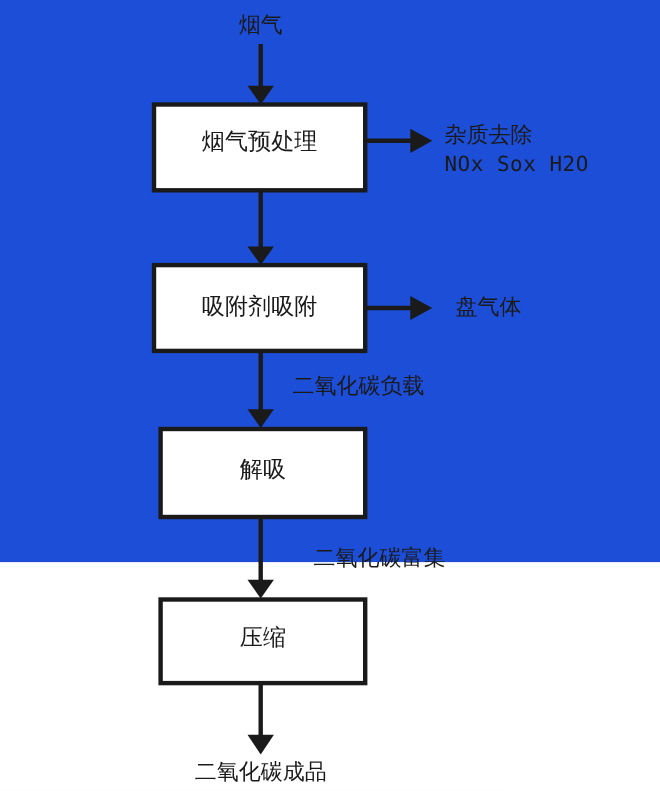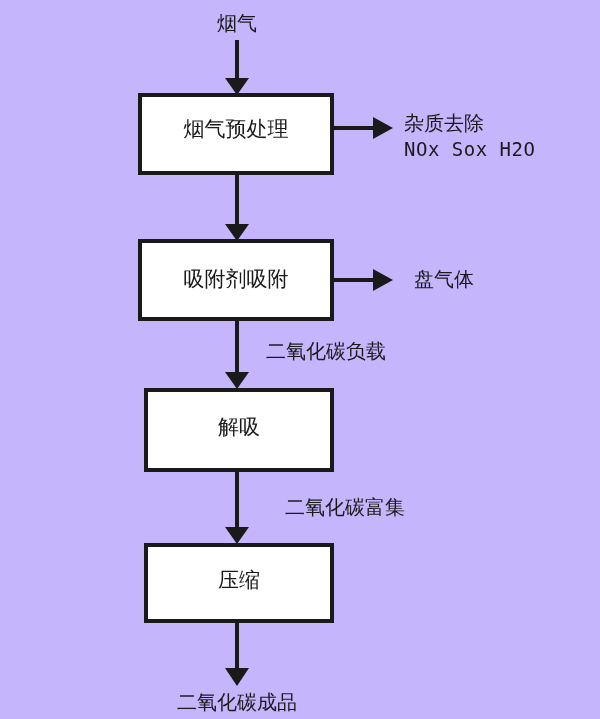--- a/index.html
+++ b/index.html
@@ -9,22 +9,22 @@
   }
   body {
     width: 600px;
     height: 719px;
     font-family: "DejaVu Sans", "Liberation Sans", sans-serif;
     overflow: hidden;
   }
   #flowchart-root {
     position: relative;
     width: 600px;
-    height: 719px;
-    background: #c4b5fd;
+    height: 511px;
+    background: #1d4ed8;
   }
   svg#flow-svg {
     position: absolute;
     left: 0;
     top: 0;
     width: 600px;
     height: 719px;
     display: block;
   }
   .box-rect {

